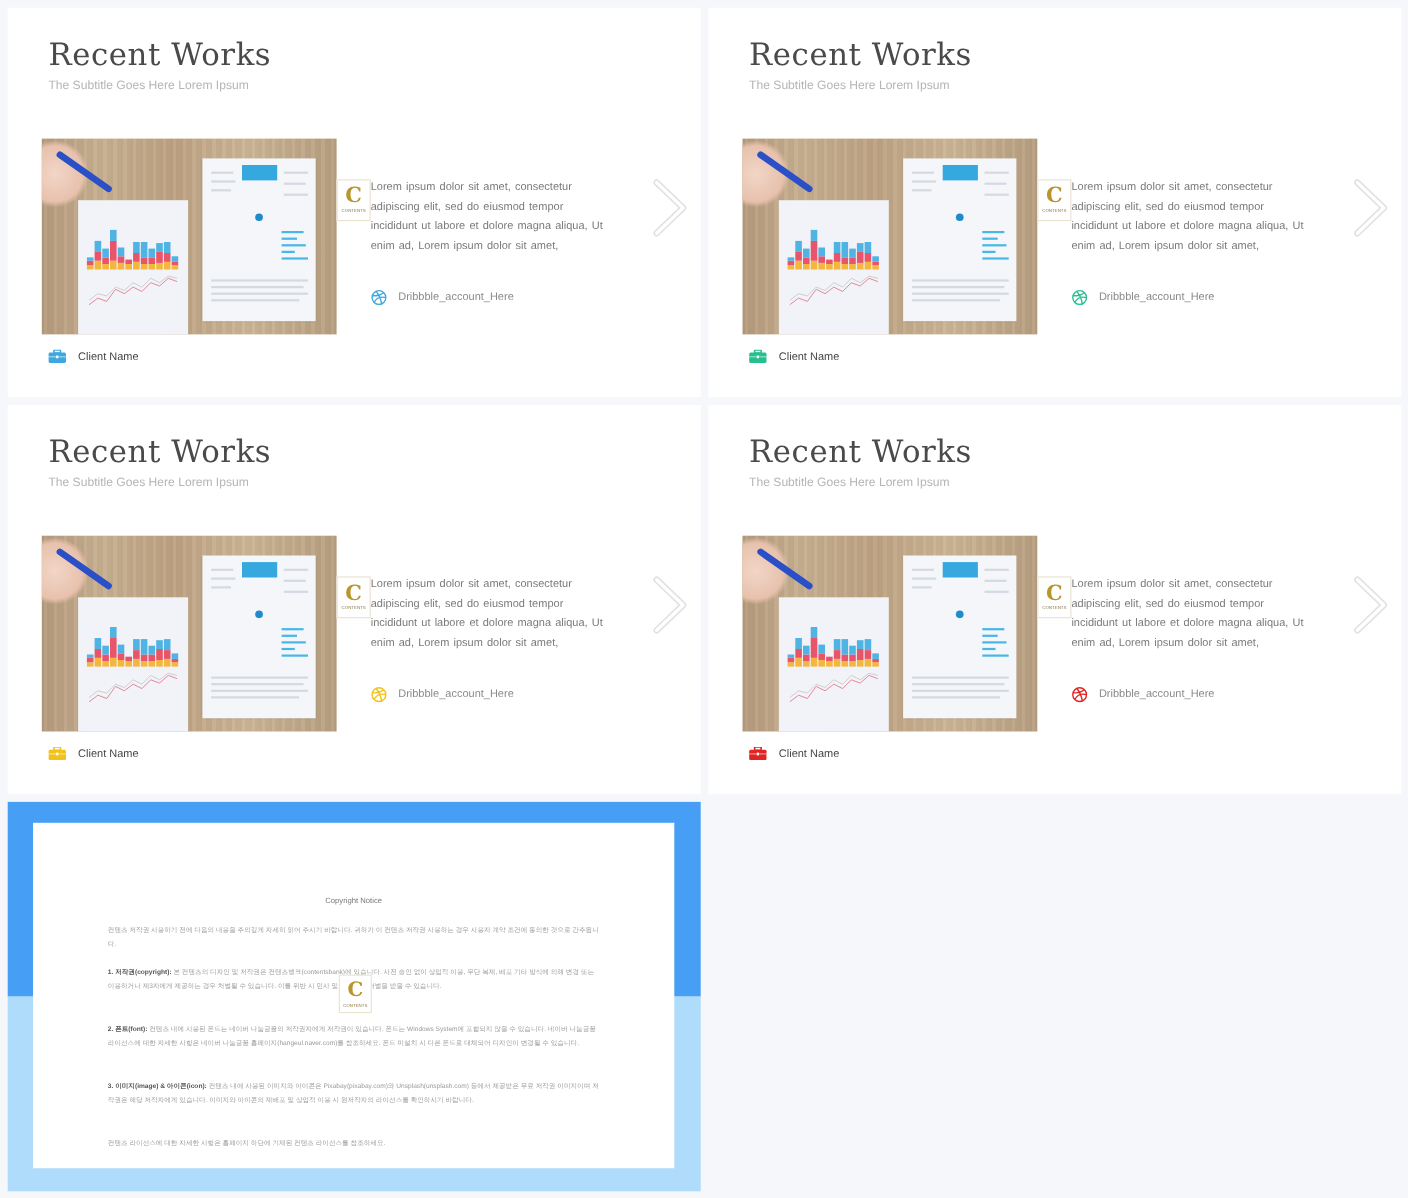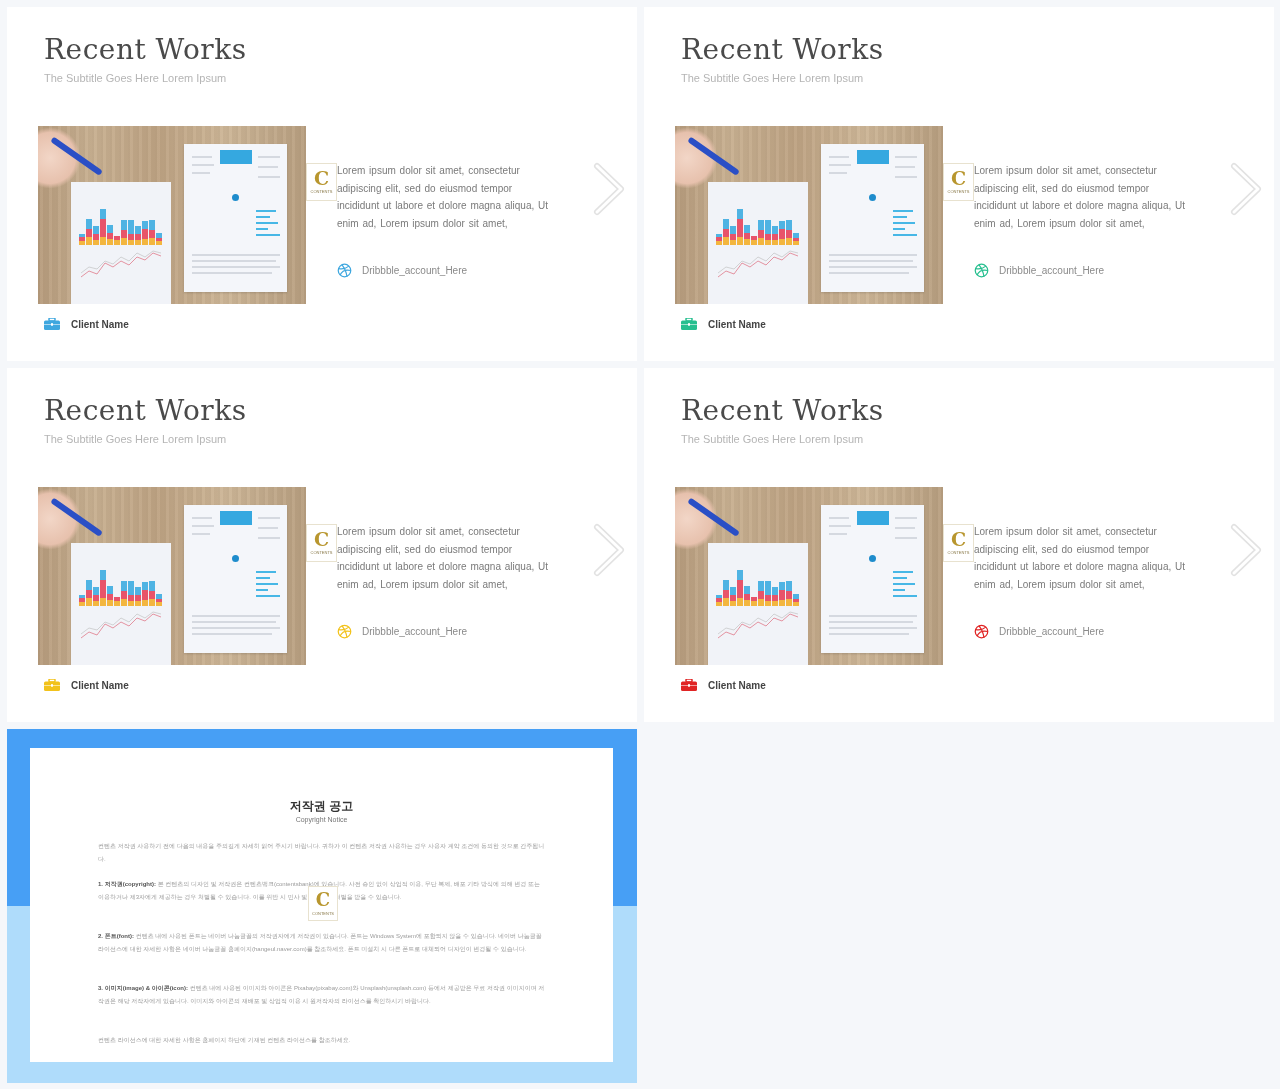--- a/index.html
+++ b/index.html
@@ -63,21 +63,21 @@
   }
   .logo-badge .t { font-size: 4px; color: #8a7a4a; display: block; line-height: 5px; }
   .body-text {
     position: absolute; left: 330px; top: 155px; width: 215px; font-size: 10px; line-height: 17.5px;
     color: #7a7a7a; word-spacing: 1px;
   }
   .dribbble-row { position: absolute; left: 330px; top: 256px; display: flex; align-items: center; }
   .dribbble-row .lbl { font-size: 10px; color: #8a8a8a; margin-left: 10px; }
   .arrow { position: absolute; left: 585px; top: 154px; width: 36px; height: 56px; cursor: pointer; }
   .client-row { position: absolute; left: 37px; top: 311px; display: flex; align-items: center; }
-  .client-row .lbl { font-size: 10px; color: #444; font-weight: bold; margin-left: 11px; }
+  .client-row .lbl { font-size: 10px; color: #444; font-weight: normal; margin-left: 11px; }
   .brief { width: 16px; height: 12px; position: relative; }
 
   
   .copy-slide { position: absolute; left: 7px; top: 729px; width: 630px; height: 354px; }
   .copy-top { position: absolute; left: 0; top: 0; width: 630px; height: 177px; background: #479ff5; }
   .copy-bot { position: absolute; left: 0; top: 177px; width: 630px; height: 177px; background: #afdcfb; }
   .copy-card {
     position: absolute; left: 23px; top: 19px; width: 583px; height: 314px; background: #ffffff;
   }
   .copy-title { position: absolute; left: 0; width: 583px; top: 50px; text-align: center; font-size: 12px; font-weight: bold; color: #333; }
@@ -480,21 +480,20 @@
       </svg>
       <span class="lbl">Client Name</span>
     </div>
   </div>
   </div>
 
 <div class="copy-slide">
   <div class="copy-top"></div>
   <div class="copy-bot"></div>
   <div class="copy-card">
-    <div class="copy-title">저작권 공고</div>
     <div class="copy-sub">Copyright Notice</div>
     <div class="copy-p" style="top:92px">컨텐츠 저작권 사용하기 전에 다음의 내용을 주의깊게 자세히 읽어 주시기 바랍니다. 귀하가 이 컨텐츠 저작권 사용하는 경우 사용자 계약 조건에 동의한 것으로 간주됩니다.</div>
     <div class="copy-p" style="top:130px">
       <b>1. 저작권(copyright):</b>
       <span>본 컨텐츠의 디자인 및 저작권은 컨텐츠뱅크(contentsbank)에 있습니다. 사전 승인 없이 상업적 이용, 무단 복제, 배포 기타 방식에 의해 변경 또는 이용하거나 제3자에게 제공하는 경우 처벌될 수 있습니다. 이를 위반 시 민사 및 형사상의 처벌을 받을 수 있습니다.</span>
     </div>
     <div class="copy-p" style="top:182px">
       <b>2. 폰트(font):</b>
       <span>컨텐츠 내에 사용된 폰트는 네이버 나눔글꼴의 저작권자에게 저작권이 있습니다. 폰트는 Windows System에 포함되지 않을 수 있습니다. 네이버 나눔글꼴 라이선스에 대한 자세한 사항은 네이버 나눔글꼴 홈페이지(hangeul.naver.com)를 참조하세요. 폰트 미설치 시 다른 폰트로 대체되어 디자인이 변경될 수 있습니다.</span>
     </div>

